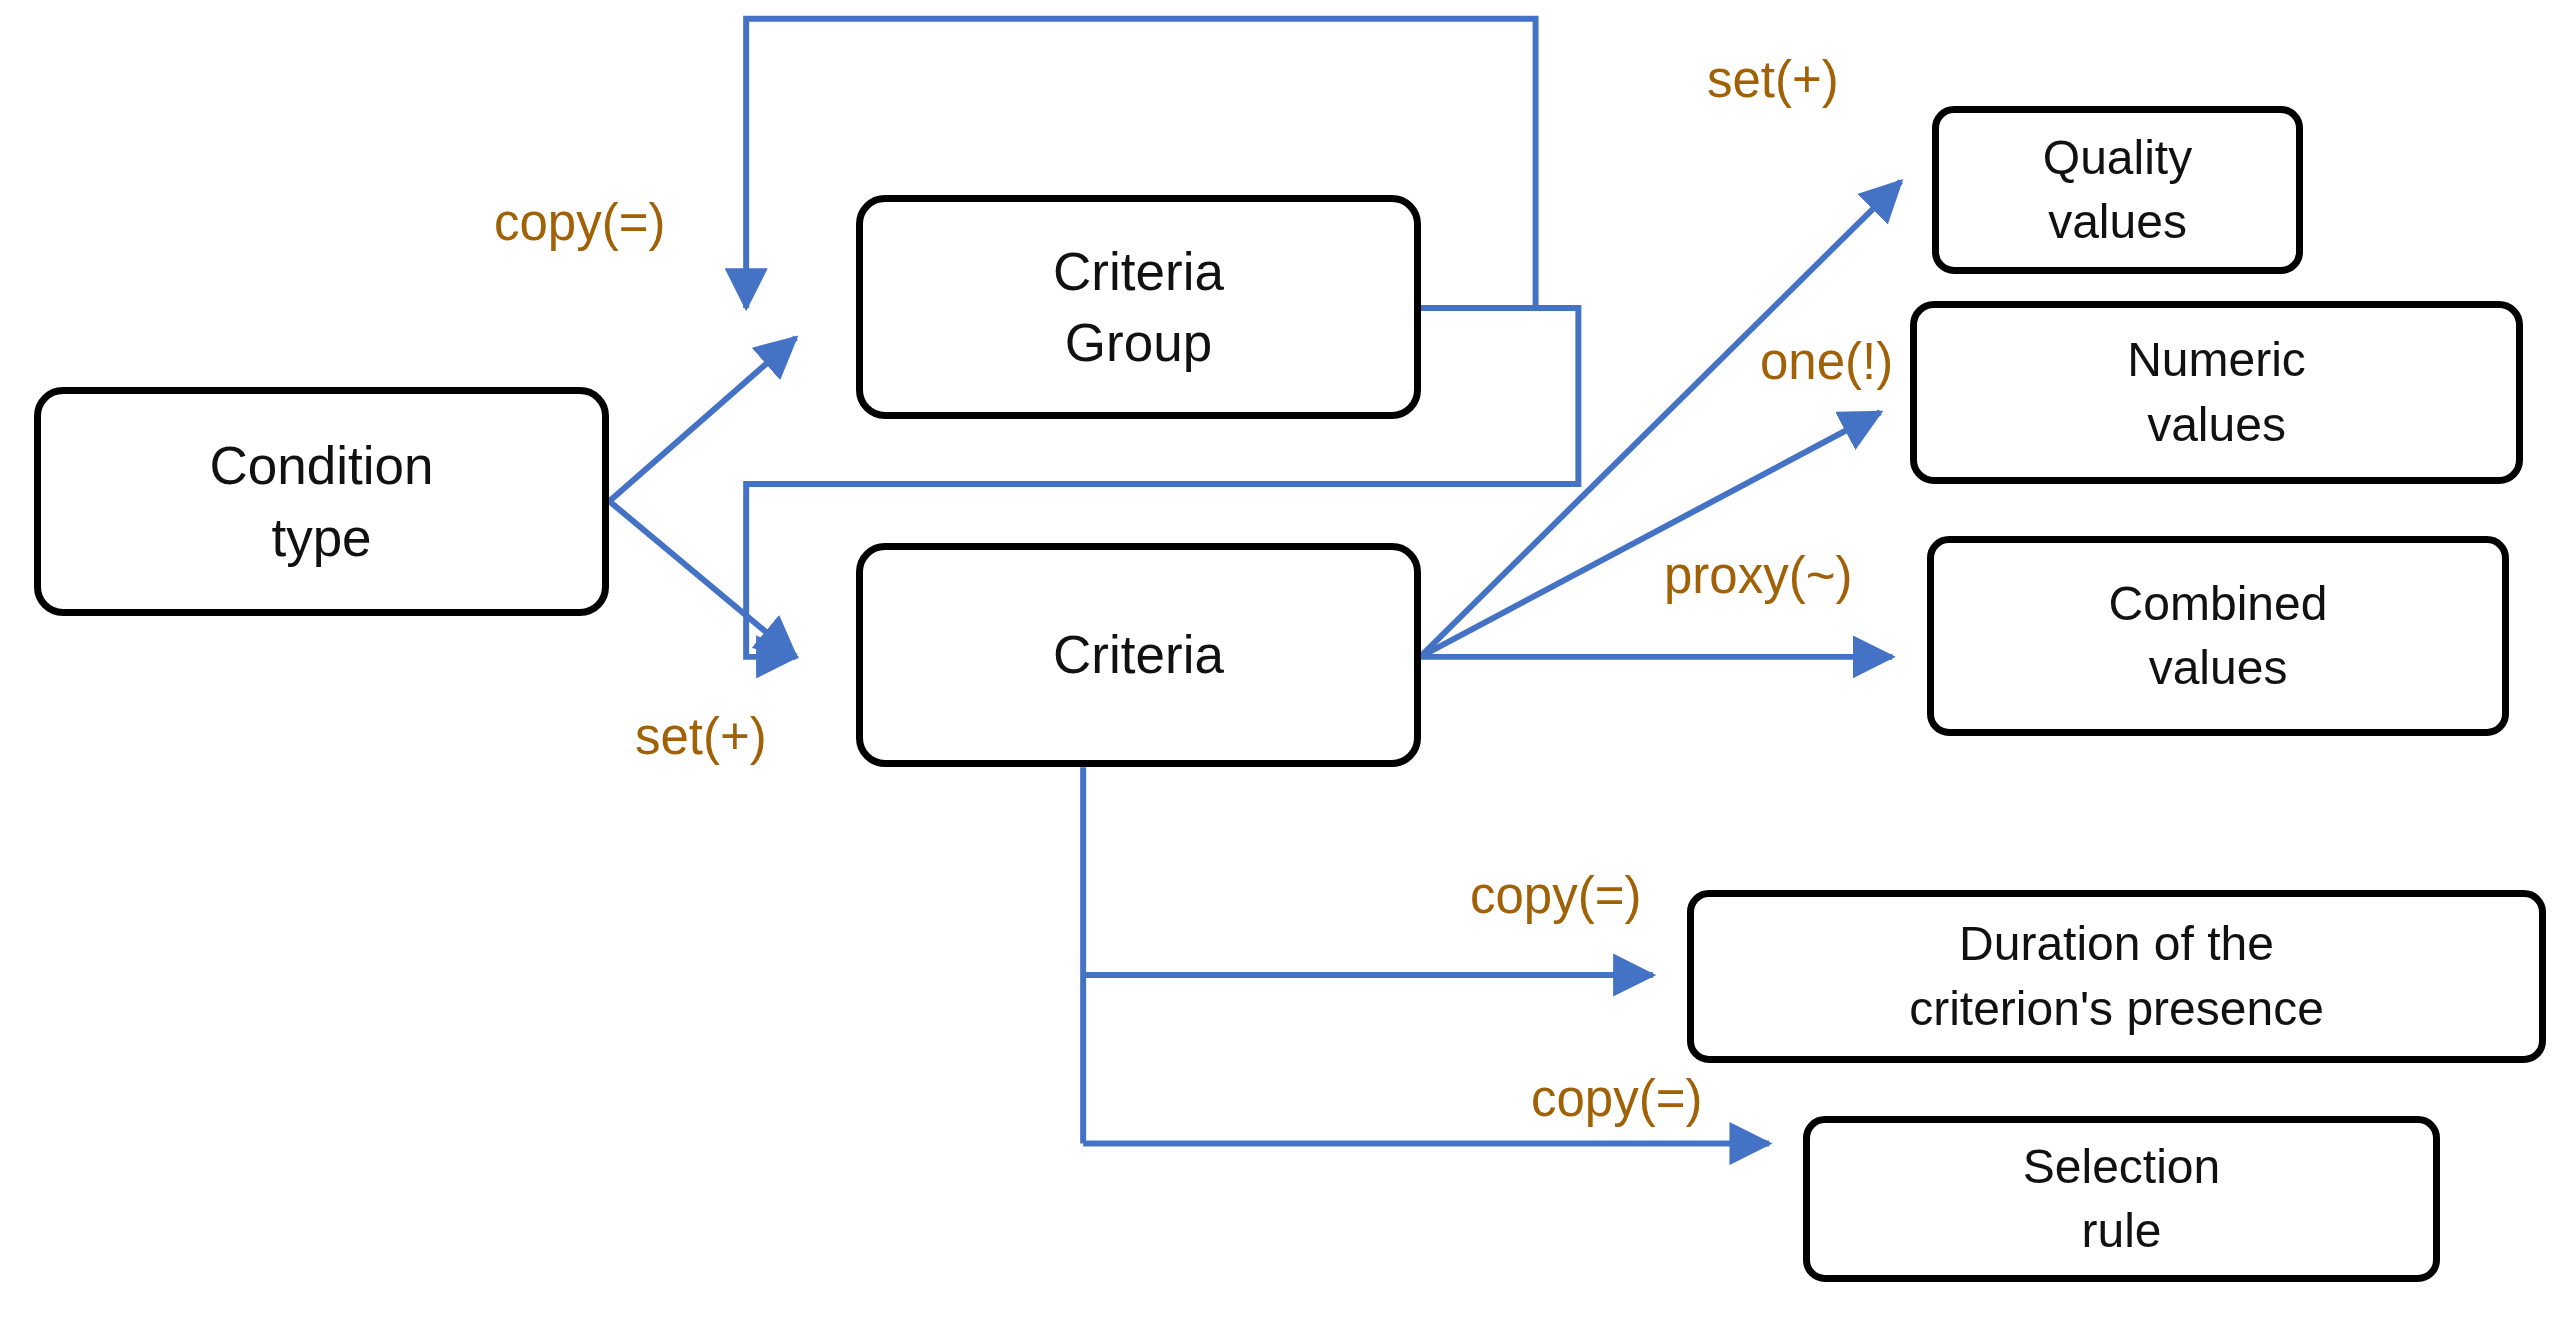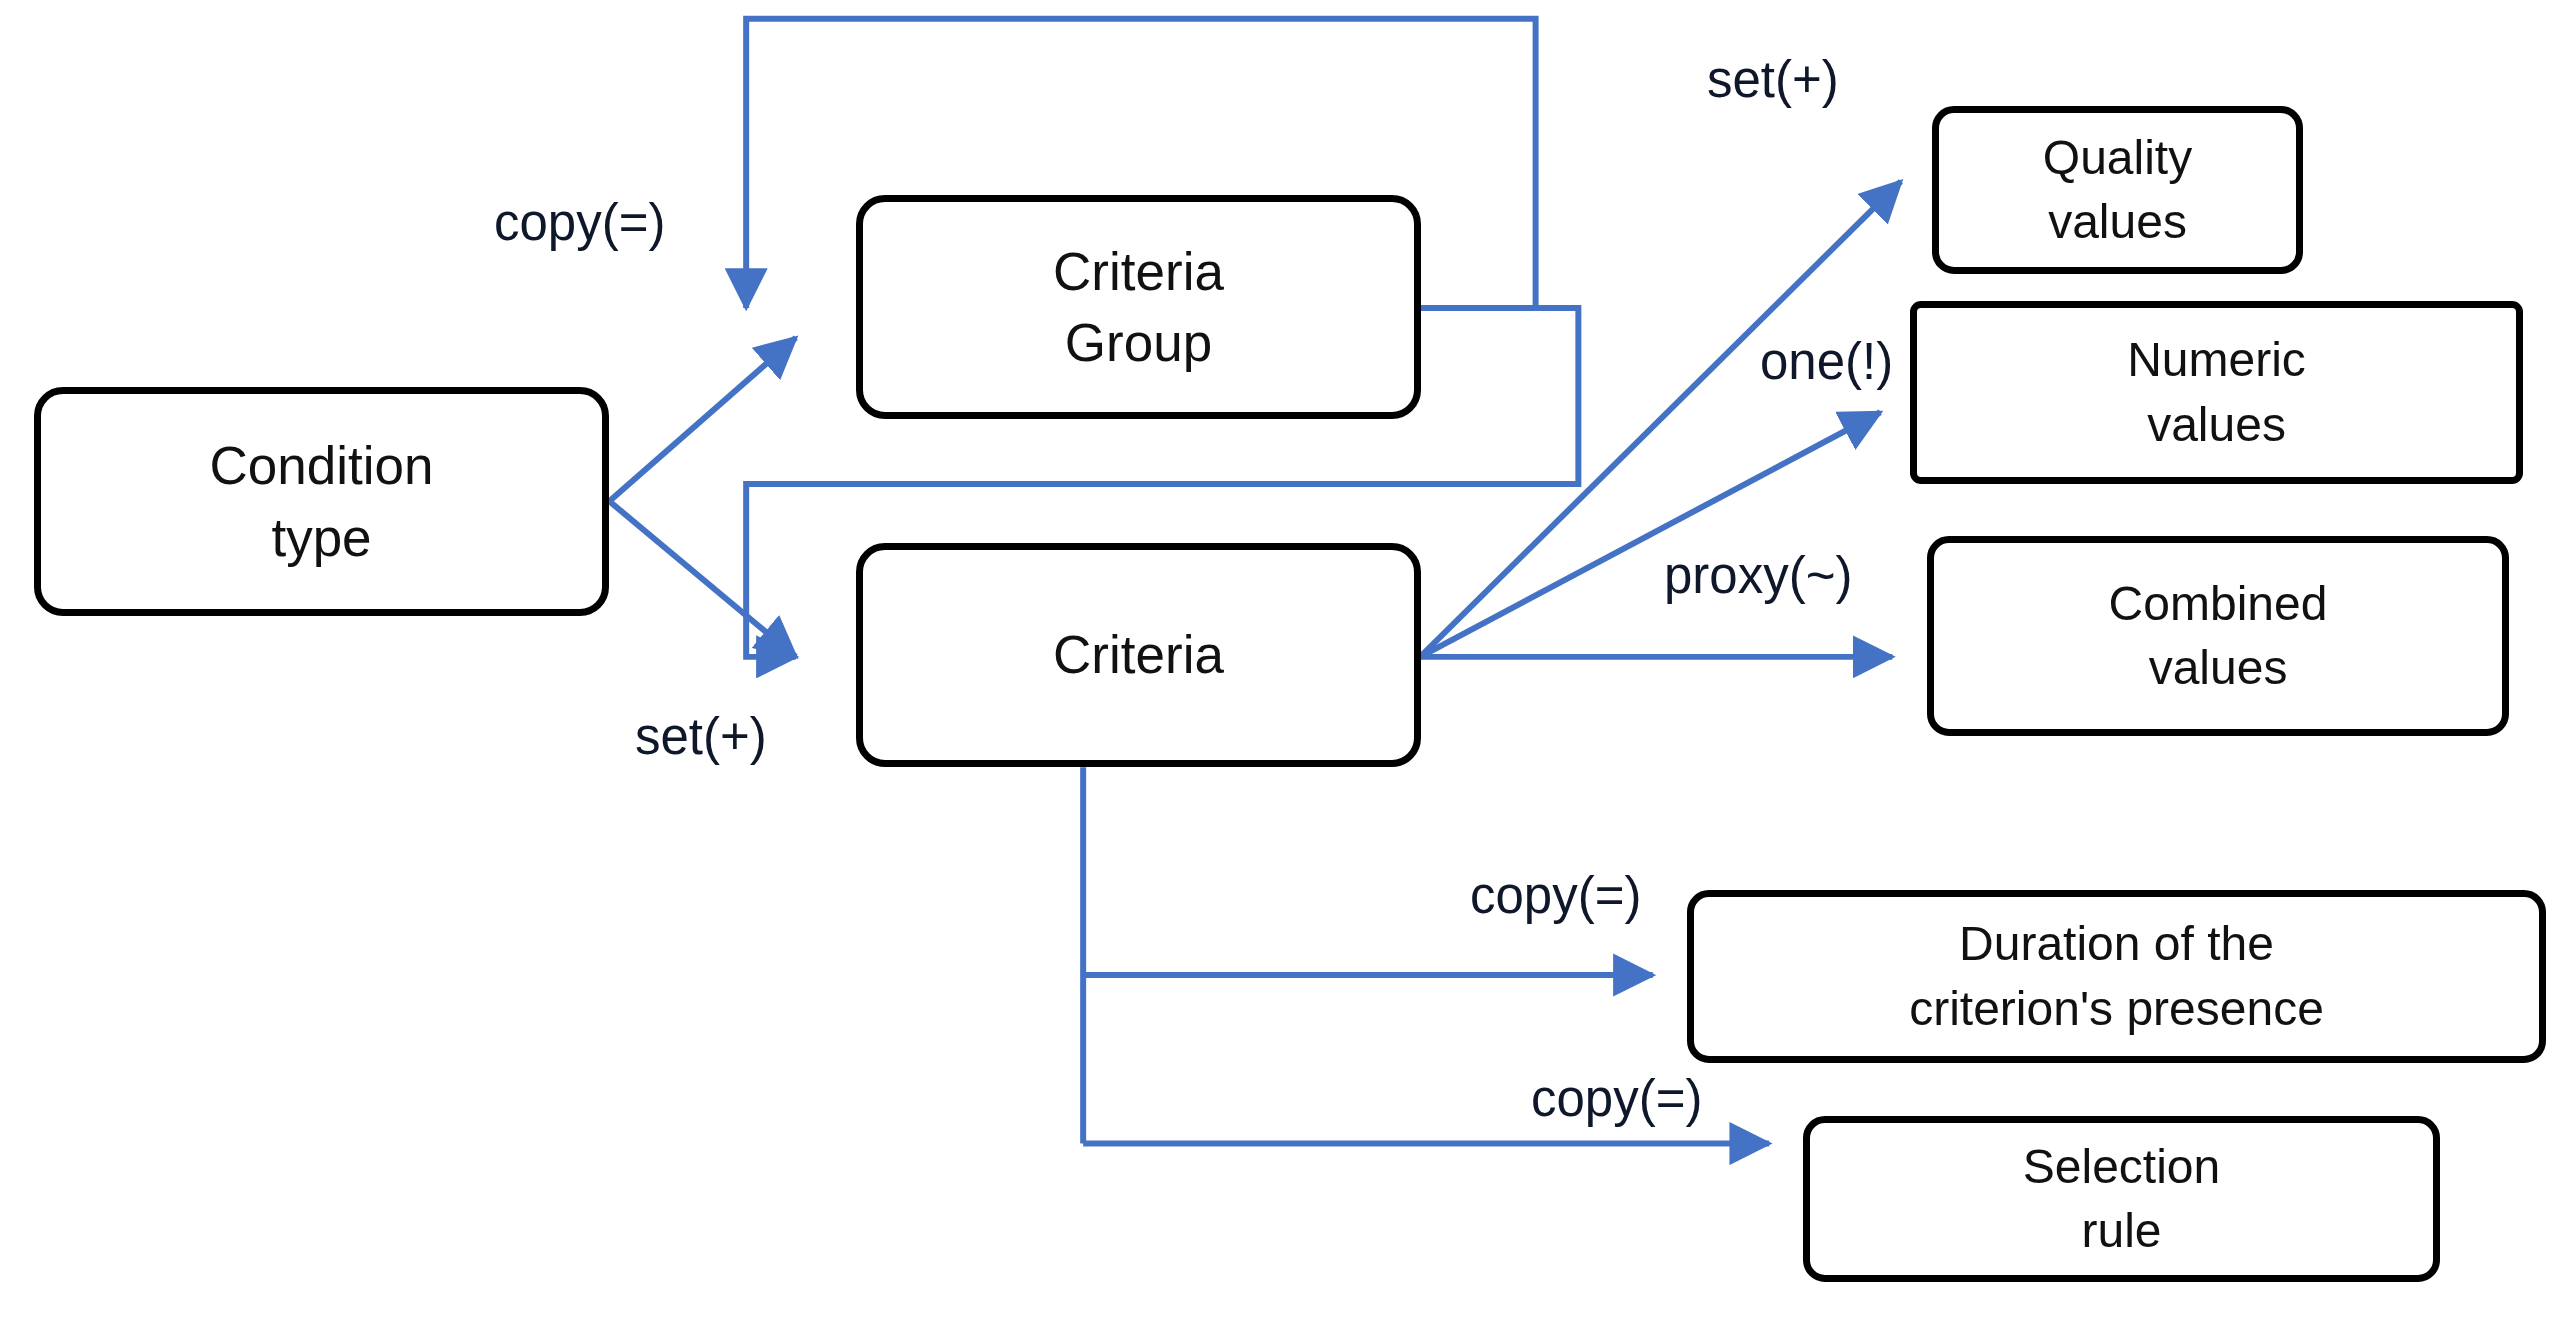--- a/index.html
+++ b/index.html
@@ -34,21 +34,21 @@
     justify-content: center;
     text-align: center;
     color: #111111;
     font-family: "Liberation Sans", sans-serif;
     line-height: 1.34;
     z-index: 3;
   }
   .node .node-label { display: block; width: 100%; padding: 0 16px; }
   .edge-label {
     position: absolute;
-    color: #0f172a;
+    color: #a16207;
     font-family: "Liberation Sans", sans-serif;
     white-space: nowrap;
     z-index: 4;
     background: transparent;
   }
 </style>
 </head>
 <body>
 
 <div id="canvas">
@@ -97,21 +97,21 @@
   </div>
 
   <div class="node" style="left:856px; top:543px; width:565px; height:224px; font-size:53px;">
     <span class="node-label">Criteria</span>
   </div>
 
   <div class="node" style="left:1932px; top:106px; width:371px; height:168px; font-size:48px; border-radius:22px;">
     <span class="node-label">Quality<br>values</span>
   </div>
 
-  <div class="node" style="left:1910px; top:301px; width:613px; height:183px; font-size:48px; border-radius:11px;">
+  <div class="node" style="left:1910px; top:301px; width:613px; height:183px; font-size:48px; border-radius:24px;">
     <span class="node-label">Numeric<br>values</span>
   </div>
 
   <div class="node" style="left:1927px; top:536px; width:582px; height:200px; font-size:48px; border-radius:22px;justify-content:flex-end;">
     <span class="node-label">Combined<br>values</span>
   </div>
 
   <div class="node" style="left:1687px; top:890px; width:859px; height:173px; font-size:48px; border-radius:22px;">
     <span class="node-label">Duration of the<br>criterion's presence</span>
   </div>

